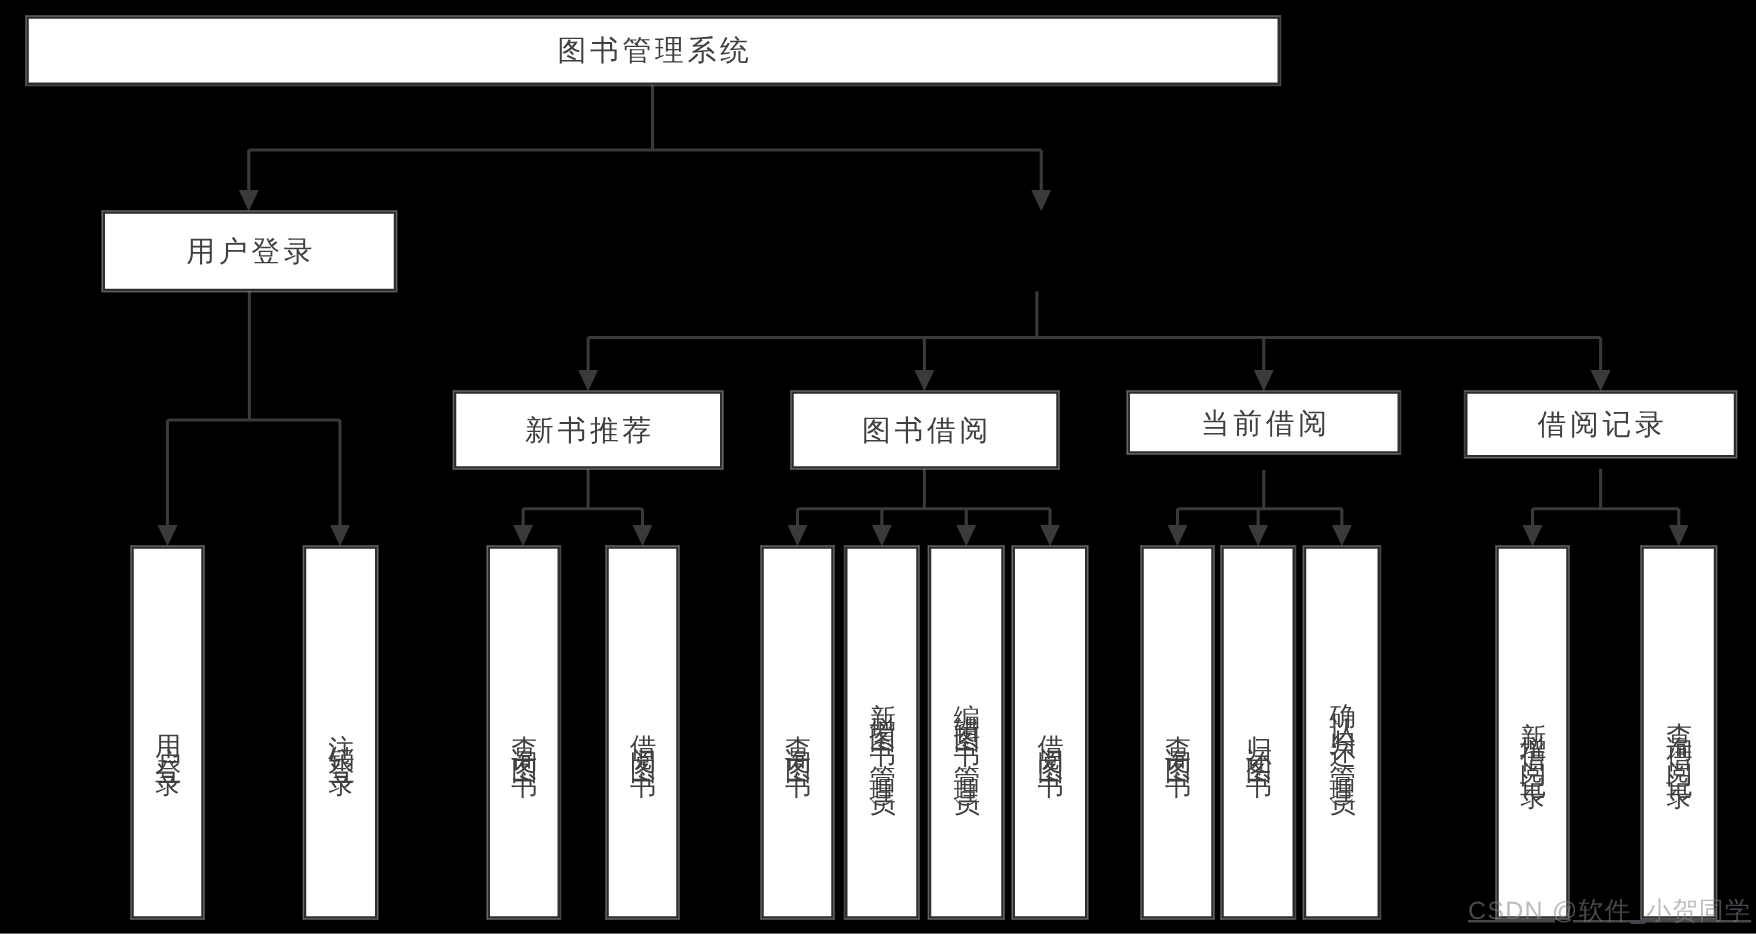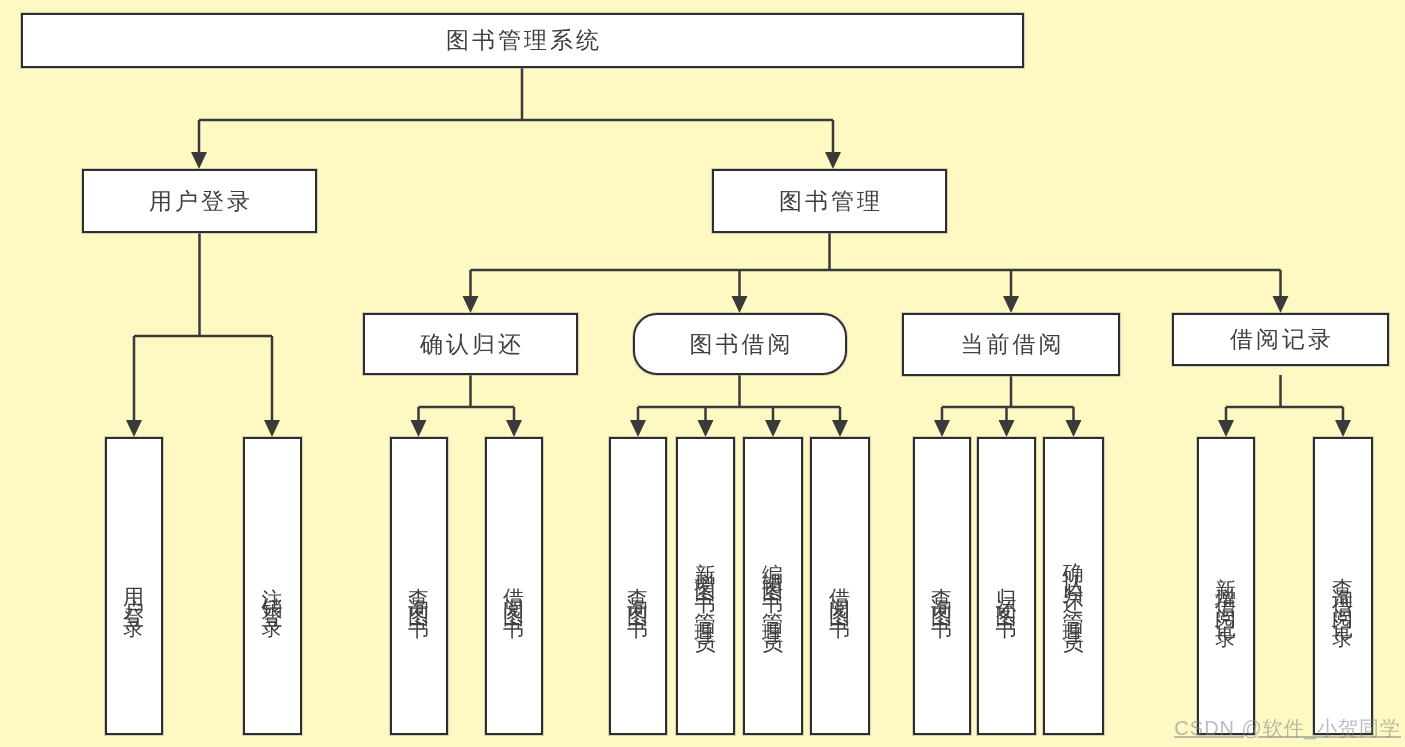--- a/index.html
+++ b/index.html
@@ -4,21 +4,21 @@
 <style>
   html, body {
     margin: 0;
     padding: 0;
     background: #ffffff;
   }
   #canvas {
     position: relative;
     width: 1405px;
     height: 747px;
-    background: #fef9c3;
+    background: #000000;
     font-family: "Liberation Sans", sans-serif;
     overflow: hidden;
   }
   #connectors {
     position: absolute;
     left: 0; top: 0;
     width: 1405px; height: 747px;
     z-index: 1;
     pointer-events: none;
   }
@@ -112,25 +112,24 @@
     <polygon class="arrow" points="1065.5,420 1081.5,420 1073.5,437"></polygon>
 
     <path class="stroke" d="M1280.5 375 V407 M1226 407 H1343 M1226 407 V421 M1343 407 V421"></path>
     <polygon class="arrow" points="1218,420 1234,420 1226,437"></polygon>
     <polygon class="arrow" points="1335,420 1351,420 1343,437"></polygon>
   </svg>
 
   <div class="box h" style="left:21px; top:13px; width:1003px; height:55px;">图书管理系统</div>
 
   <div class="box h" style="left:82px; top:169px; width:235px; height:64px;">用户登录</div>
-  <div class="box h" style="left:712px; top:169px; width:235px; height:64px;">图书管理</div>
 
-  <div class="box h" style="left:363px; top:313px; width:215px; height:62px;">确认归还</div>
-  <div class="box h" style="left:633px; top:313px; width:214px; height:62px;border-radius:24px;">图书借阅</div>
-  <div class="box h" style="left:902px; top:313px; width:218px; height:63px;">当前借阅</div>
+  <div class="box h" style="left:363px; top:313px; width:215px; height:62px;">新书推荐</div>
+  <div class="box h" style="left:633px; top:313px; width:214px; height:62px;">图书借阅</div>
+  <div class="box h" style="left:902px; top:313px; width:218px; height:50px;">当前借阅</div>
   <div class="box h" style="left:1172px; top:313px; width:217px; height:53px;">借阅记录</div>
 
   <div class="box leaf" style="left:105px; width:58px;">
     <span class="vtext">用户登录</span>
   </div>
   <div class="box leaf" style="left:243px; width:59px;">
     <span class="vtext">注销登录</span>
   </div>
 
   <div class="box leaf" style="left:390px; width:58px;">

